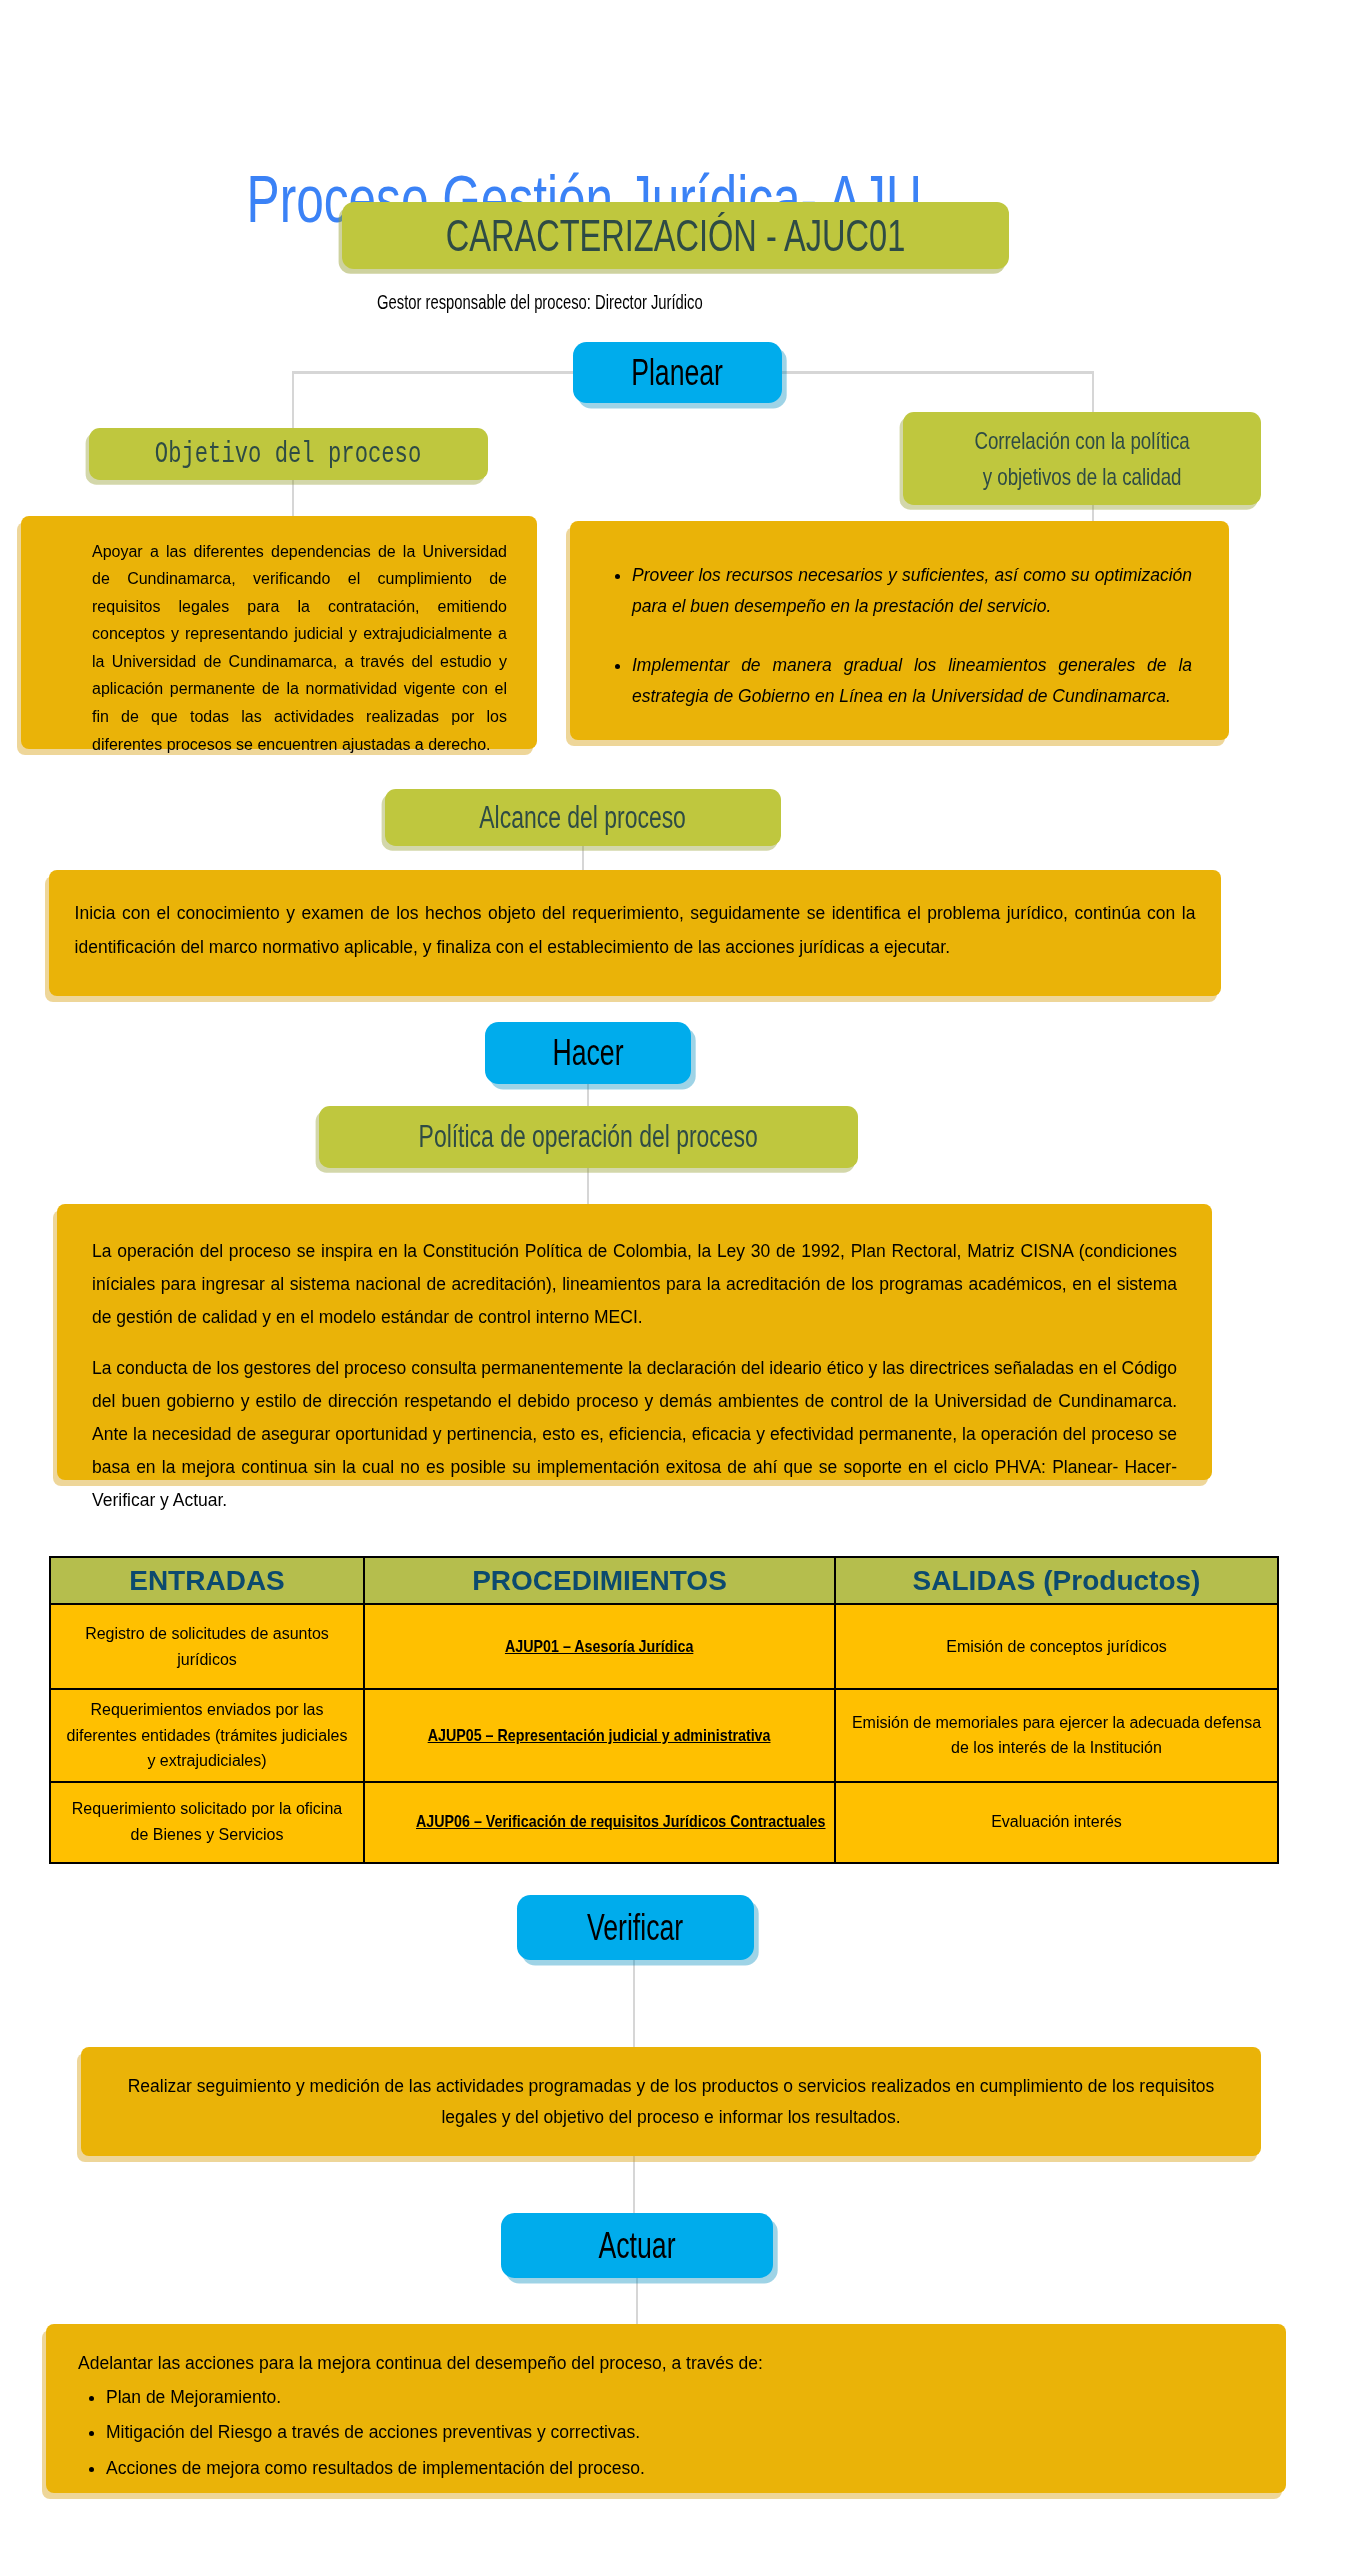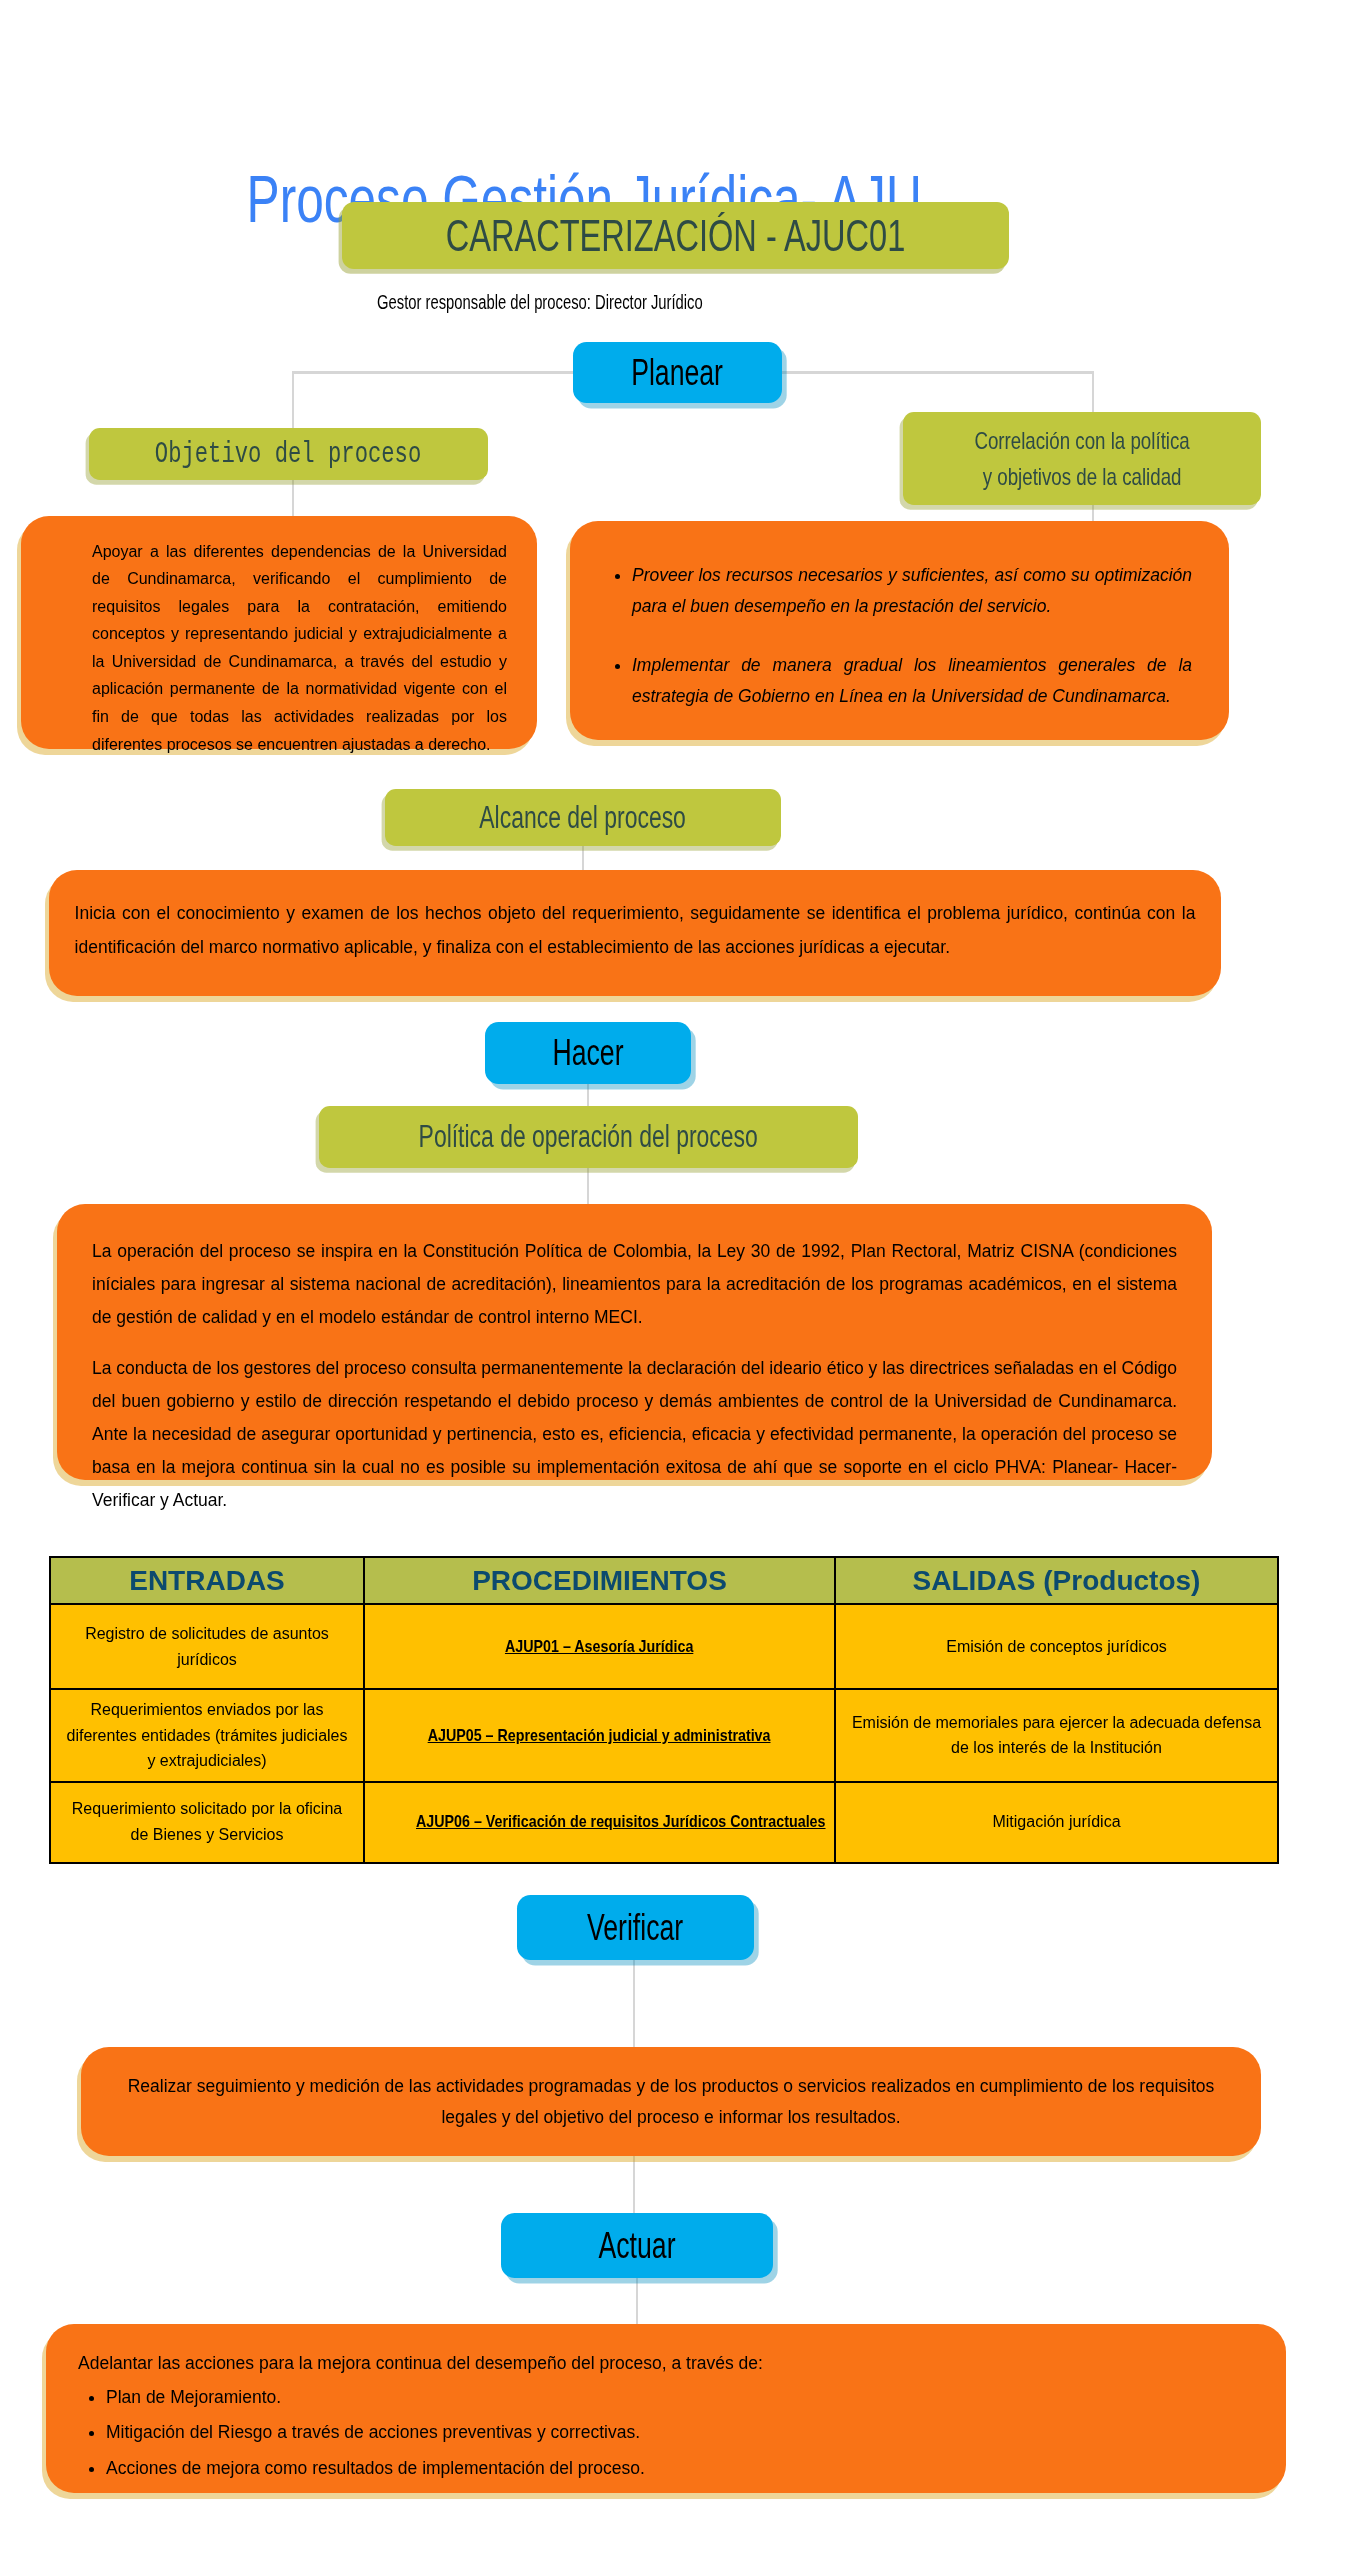--- a/index.html
+++ b/index.html
@@ -32,21 +32,21 @@
     box-shadow:4.7px 5.4px 0 rgba(0,140,190,0.38);}
   .blue-box span{font-size:36px; color:#000;}
 
   
   .green-box{position:absolute; background:#BFC73E; border-radius:10.8px;
     display:flex; align-items:center; justify-content:center; text-align:center;
     box-shadow:-3.4px 4.7px 0 rgba(146,156,43,0.40);}
   .green-box span{color:#2E4B45; white-space:pre-line;}
 
   
-  .orange-box{position:absolute; background:#f97316; border-radius:28px;
+  .orange-box{position:absolute; background:#eab308; border-radius:8px;
     box-shadow:-4px 6px 0 rgba(213,152,0,0.40); box-sizing:border-box;}
   .orange-box p{margin:0;}
 
   .obj-body{left:21px; top:516px; width:516px; height:233px;
     padding:21.5px 30px 20px 71px; font-size:16px; line-height:27.6px; text-align:justify;}
   .corr-body{left:570px; top:521px; width:659px; height:219px;
     padding:39px 37px 27px 30px; font-size:17.5px; line-height:31px;font-style:italic;}
   .corr-body ul{margin:0; padding-left:32px; list-style:disc;}
   .corr-body li{margin-bottom:28px; text-align:justify;}
   .alcance-body{left:49px; top:870px; width:1172px; height:126px;
@@ -163,21 +163,21 @@
         <td>Emisión de conceptos jurídicos</td>
       </tr>
       <tr class="r2">
         <td>Requerimientos enviados por las diferentes entidades (trámites judiciales y extrajudiciales)</td>
         <td><span class="proc-link">AJUP05 – Representación judicial y administrativa</span></td>
         <td>Emisión de memoriales para ejercer la adecuada defensa de los interés de la Institución</td>
       </tr>
       <tr class="r3">
         <td>Requerimiento solicitado por la oficina de Bienes y Servicios</td>
         <td><span class="proc-link">AJUP06 – Verificación de requisitos Jurídicos Contractuales</span></td>
-        <td>Mitigación jurídica</td>
+        <td>Evaluación interés</td>
       </tr>
     </tbody>
   </table>
 
   <div class="orange-box verif-body">
     <p>Realizar seguimiento y medición de las actividades programadas y de los productos o servicios realizados en cumplimiento de los requisitos legales y del objetivo del proceso e informar los resultados.</p>
   </div>
 
   <div class="orange-box actuar-body">
     <p>Adelantar las acciones para la mejora continua del desempeño del proceso, a través de:</p>

